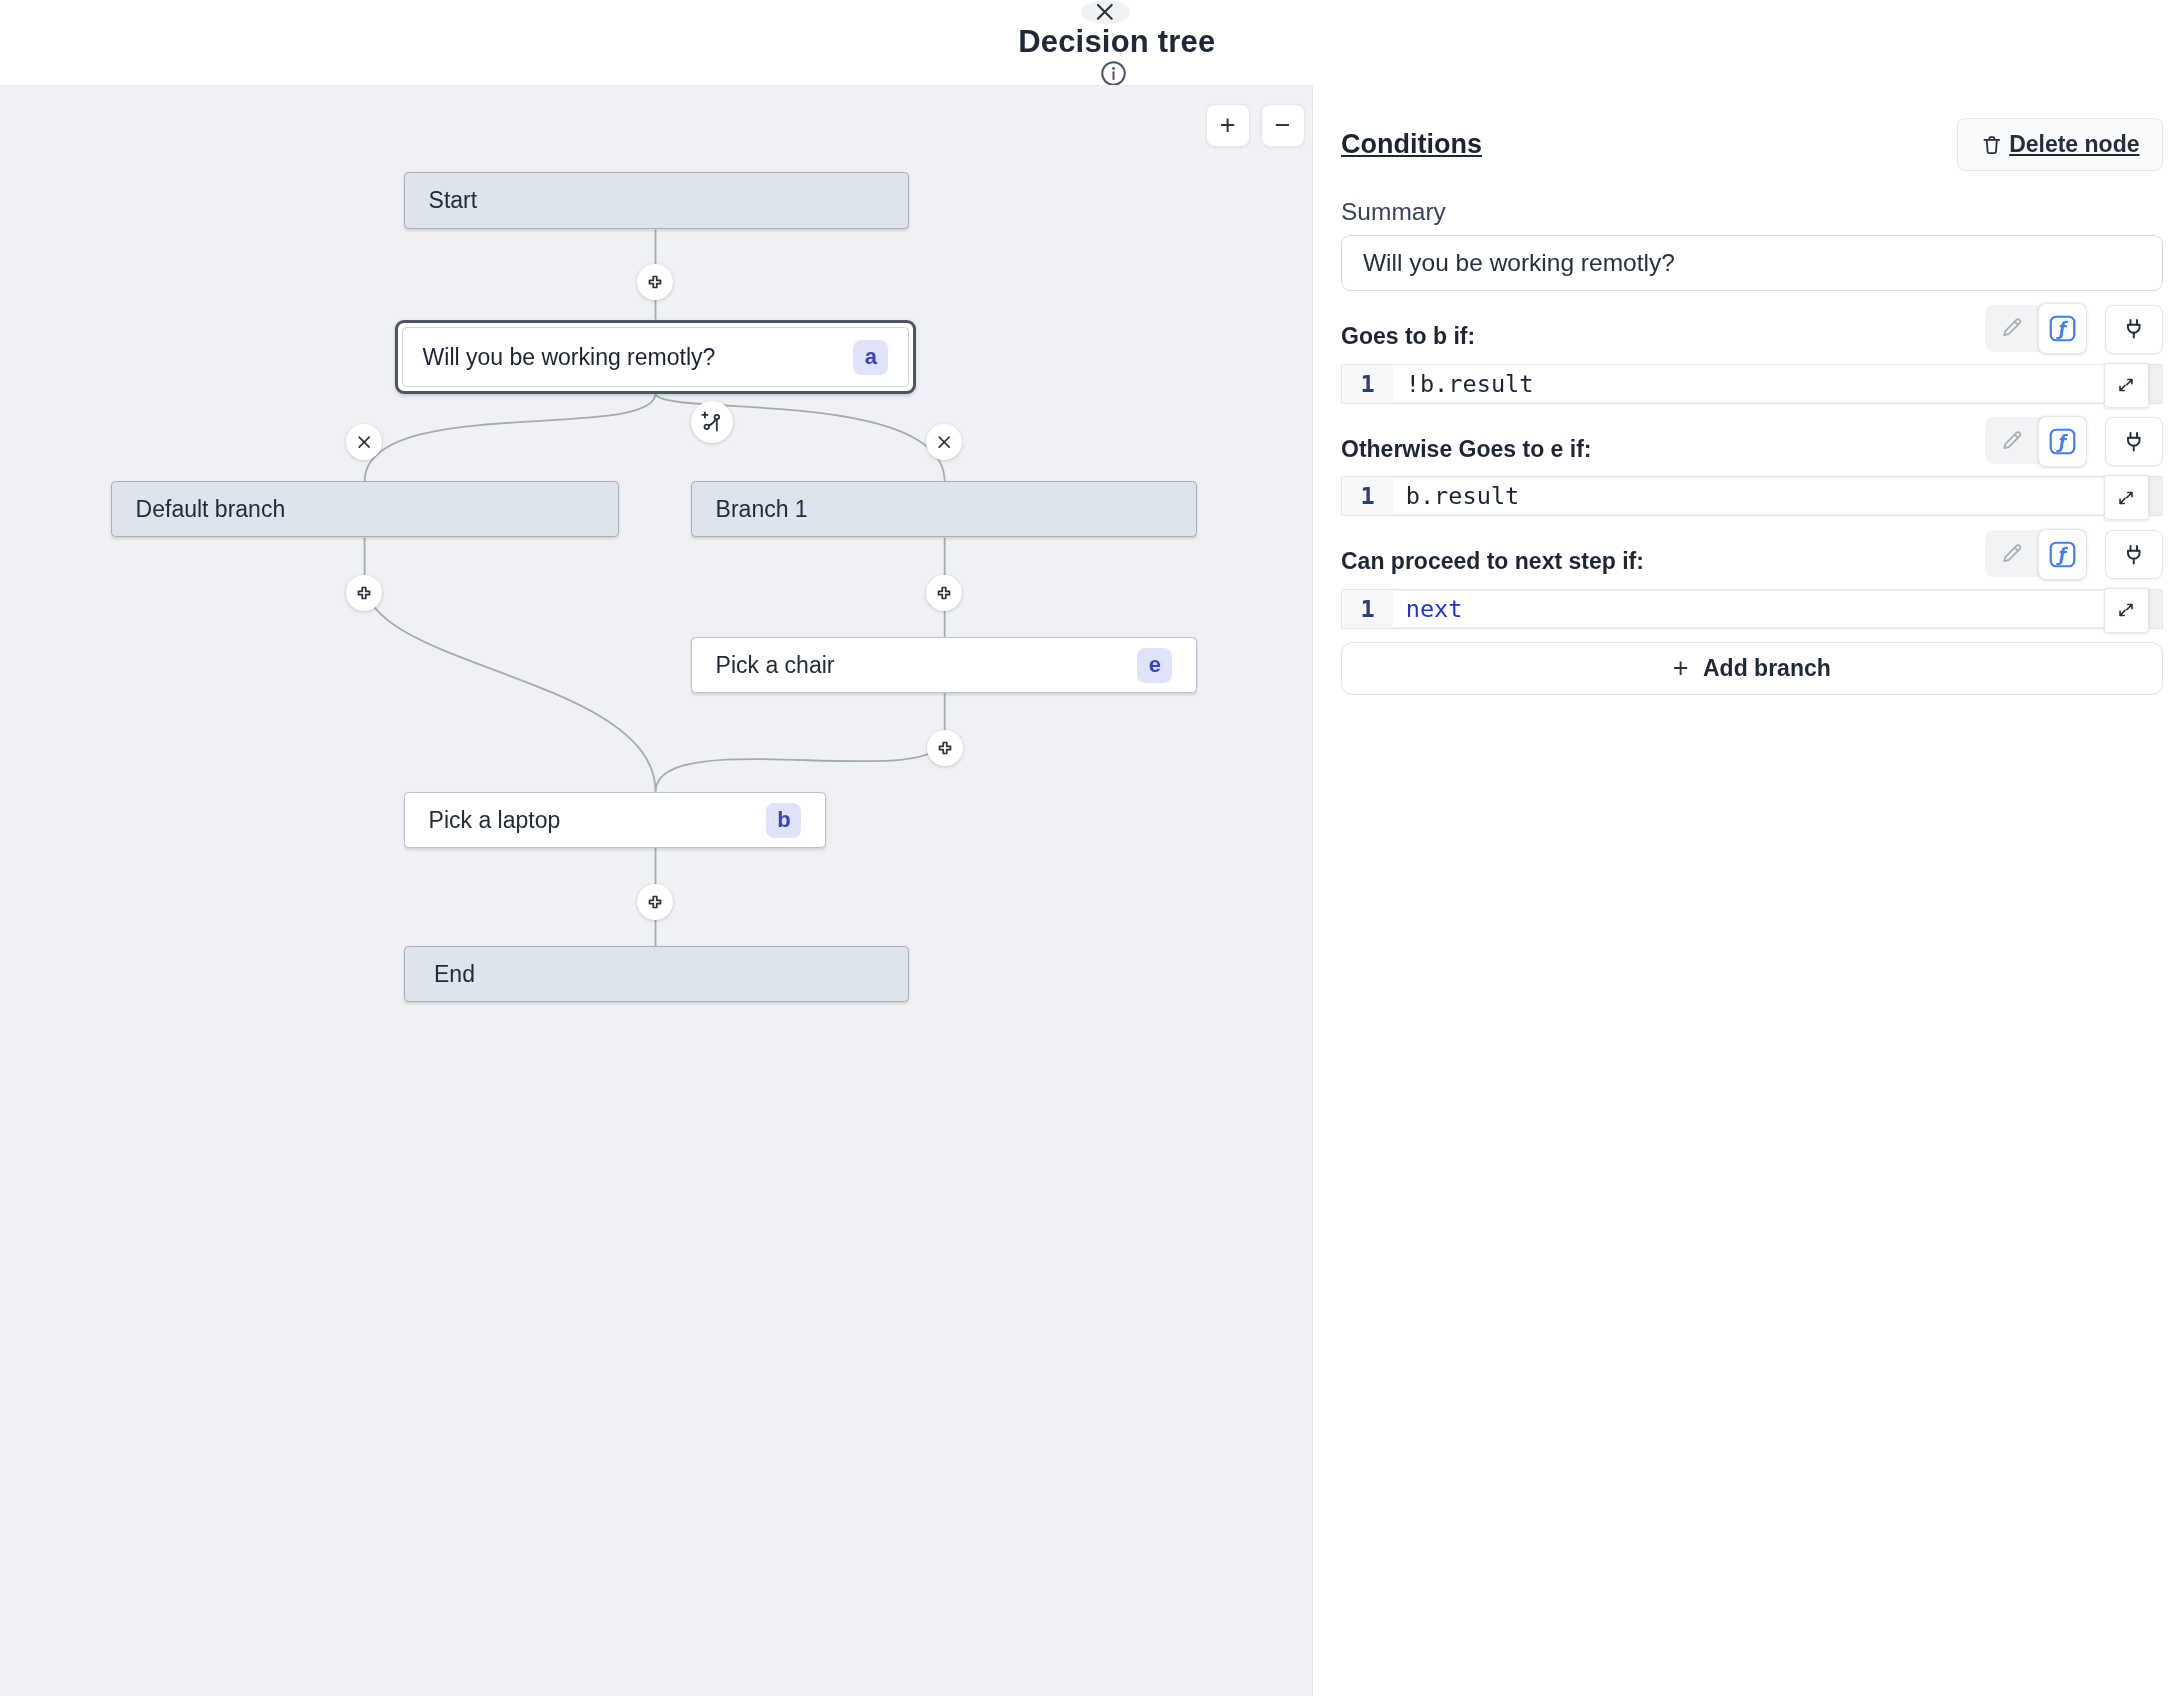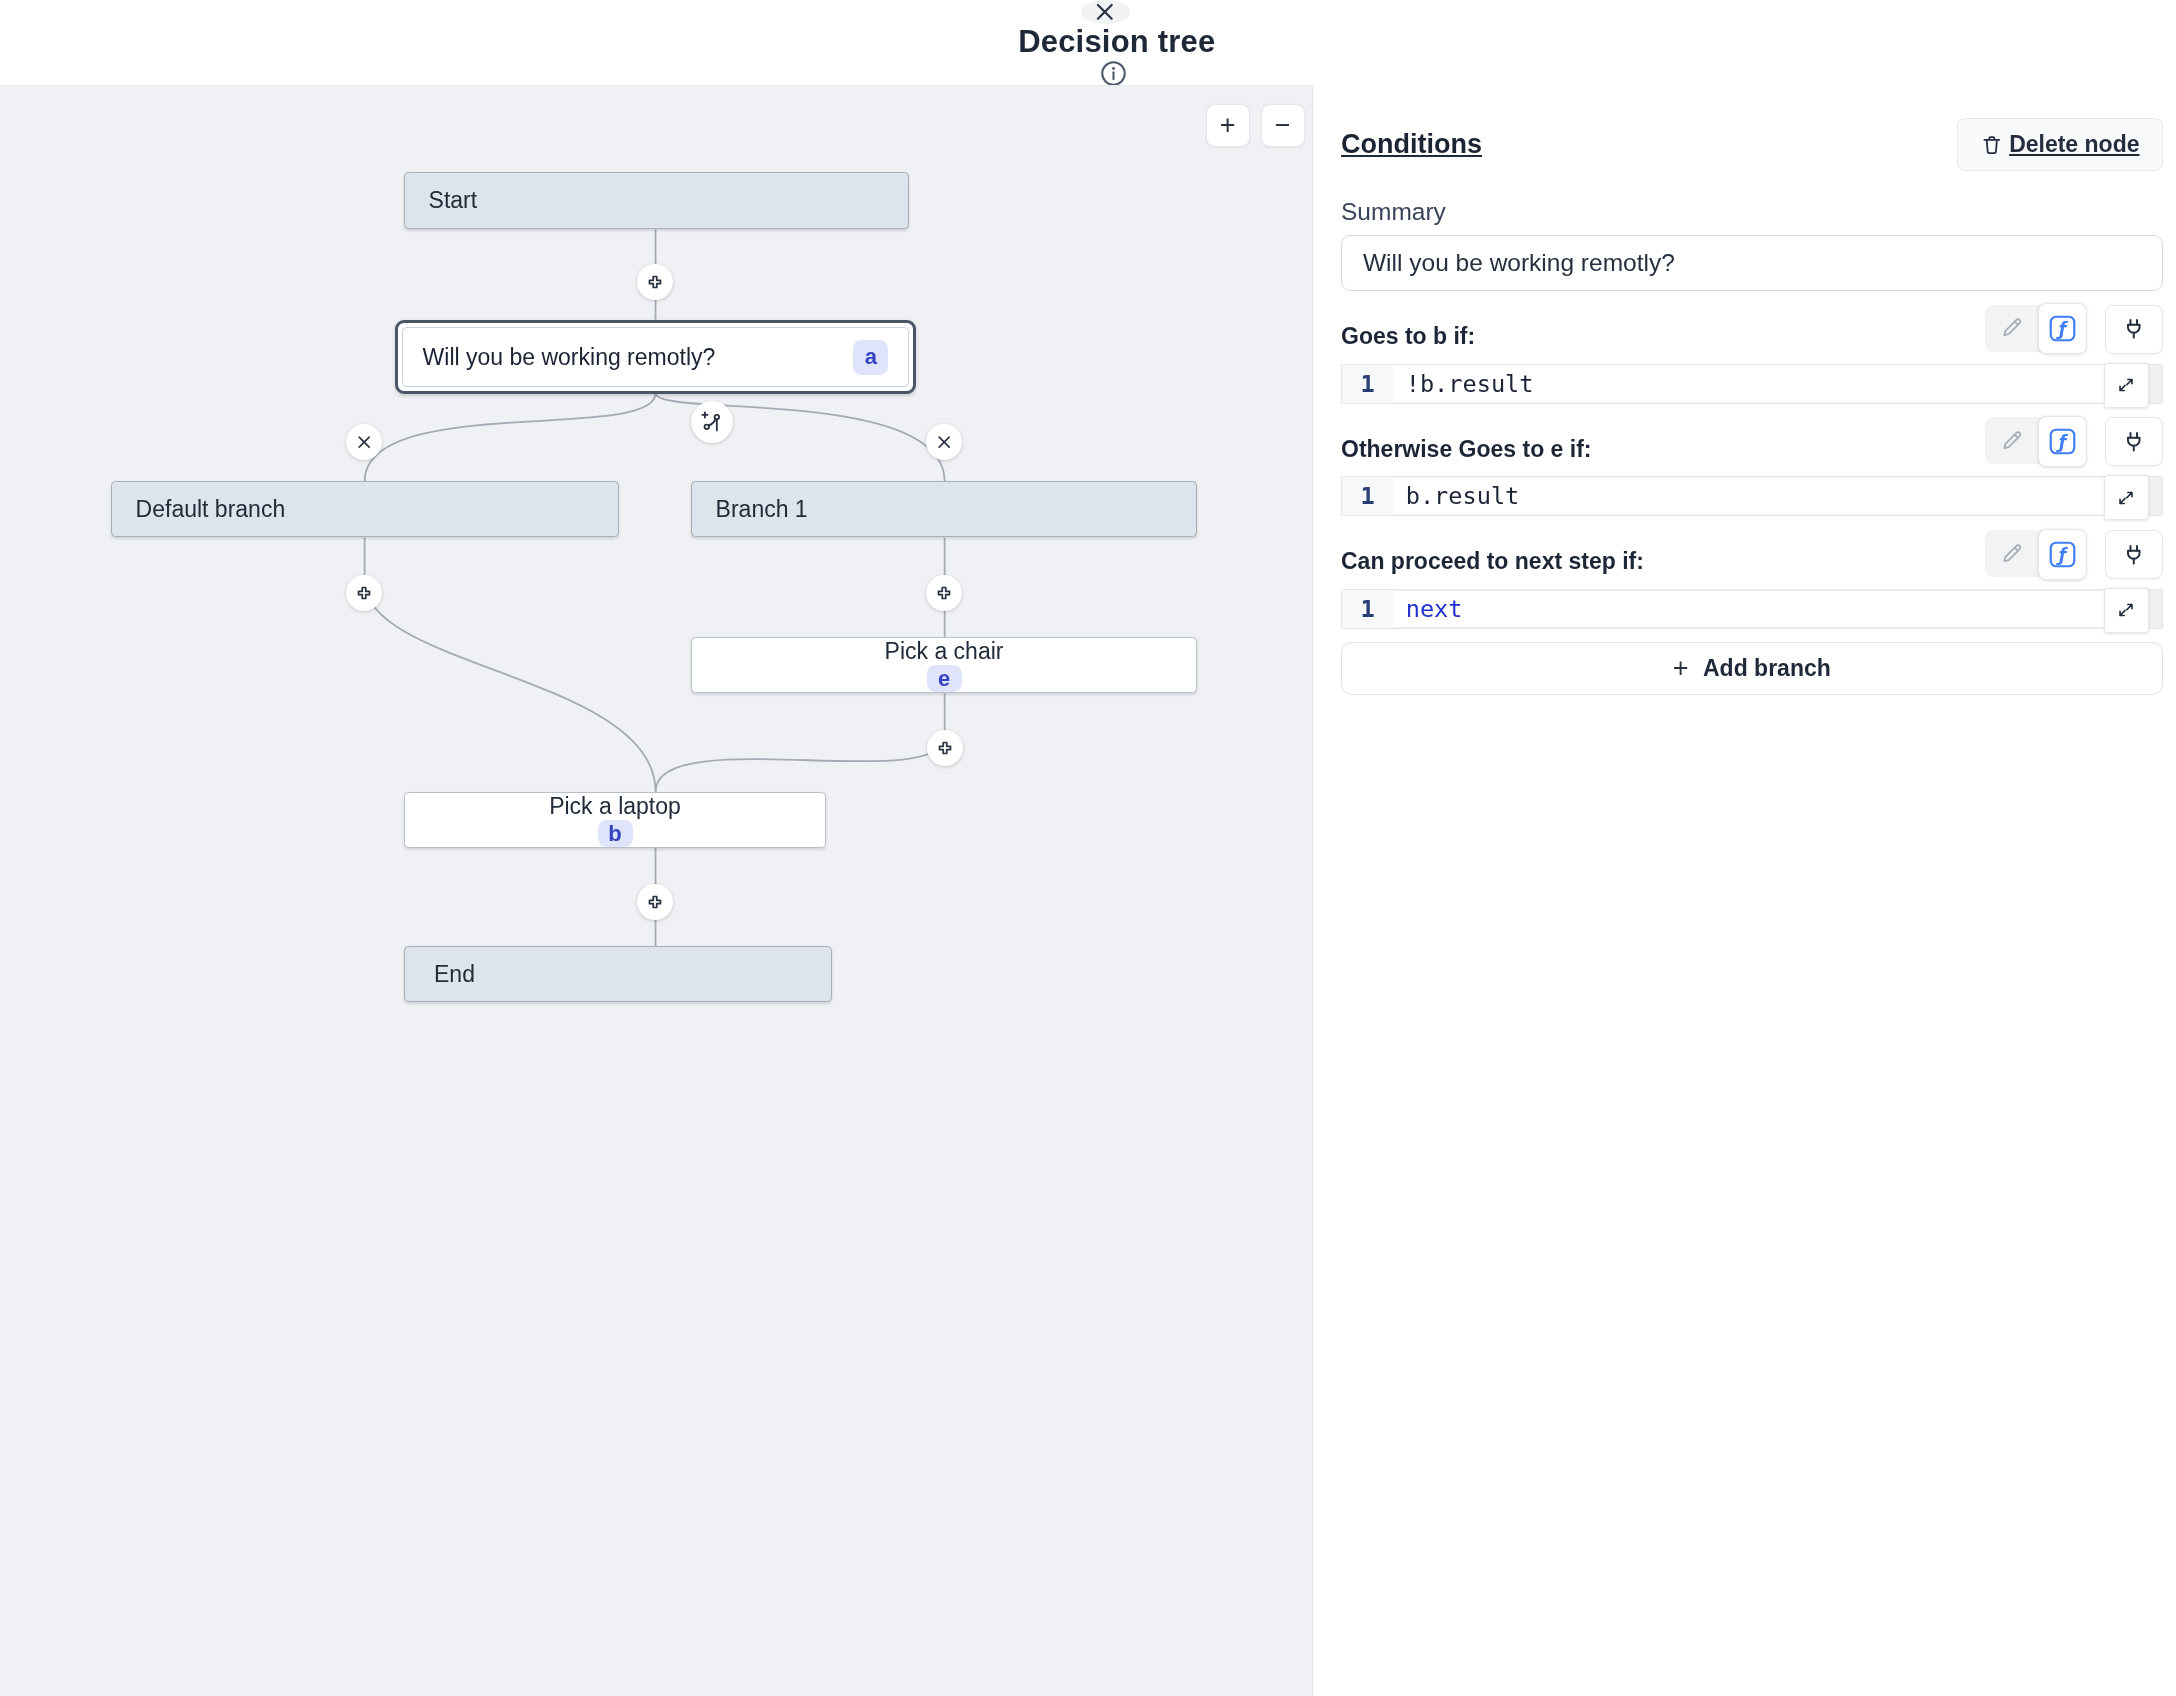--- a/index.html
+++ b/index.html
@@ -39,21 +39,21 @@
   .edges { position:absolute; inset:0; }
   .edges path { stroke:#a3abb5; stroke-width:2; fill:none; }
 
   
   .node {
     position:absolute; display:flex; align-items:center;
     padding:0 23.6px; border-radius:4.5px; font-size:23px; color:#222b39;
     box-shadow:0 1.8px 2.7px rgba(25,35,50,0.14);
   }
   .node-gray { background:#dde4eb; border:1.8px solid #a6b0bb; }
-  .node-white { background:#ffffff; border:1.8px solid #b9c1ca;flex-direction:column; }
+  .node-white { background:#ffffff; border:1.8px solid #b9c1ca; }
   .node-label { flex:1; text-align:left; }
   .badge {
     width:35px; height:35px; border-radius:8.2px; background:#e0e4fb;
     color:#3644c1; font-weight:700; font-size:22px;
     display:flex; align-items:center; justify-content:center;
   }
   .node-selected {
     position:absolute; background:#ffffff; border:3.6px solid #4a5665;
     border-radius:9px; padding:3.6px; box-shadow:0 1.8px 3.6px rgba(25,35,50,0.18);
   }
@@ -207,21 +207,21 @@
     <div class="node node-white" style="left:691px; top:551px; width:506px; height:56px;">
       <span class="node-label">Pick a chair</span>
       <span class="badge">e</span>
     </div>
 
     <div class="node node-white" style="left:404px; top:706px; width:422px; height:56px;">
       <span class="node-label">Pick a laptop</span>
       <span class="badge">b</span>
     </div>
 
-    <div class="node node-gray" style="left:404px; top:860px; width:428px; height:56px;padding-left:29px;">
+    <div class="node node-gray" style="left:404px; top:860px; width:505px; height:56px;padding-left:29px;">
       <span class="node-label">End</span>
     </div>
 
     <button class="dot-btn dot-40" style="left:637px; top:178px;">
       <svg width="22" height="22" viewBox="0 0 24 24">
         <path d="M10.1 6 h3.8 v4.1 h4.1 v3.8 h-4.1 v4.1 h-3.8 v-4.1 h-4.1 v-3.8 h4.1 Z" fill="#ffffff" stroke="#2a3342" stroke-width="1.9" stroke-linejoin="round"></path>
       </svg>
     </button>
     <button class="dot-btn dot-40" style="left:346px; top:489px;">
       <svg width="22" height="22" viewBox="0 0 24 24">

